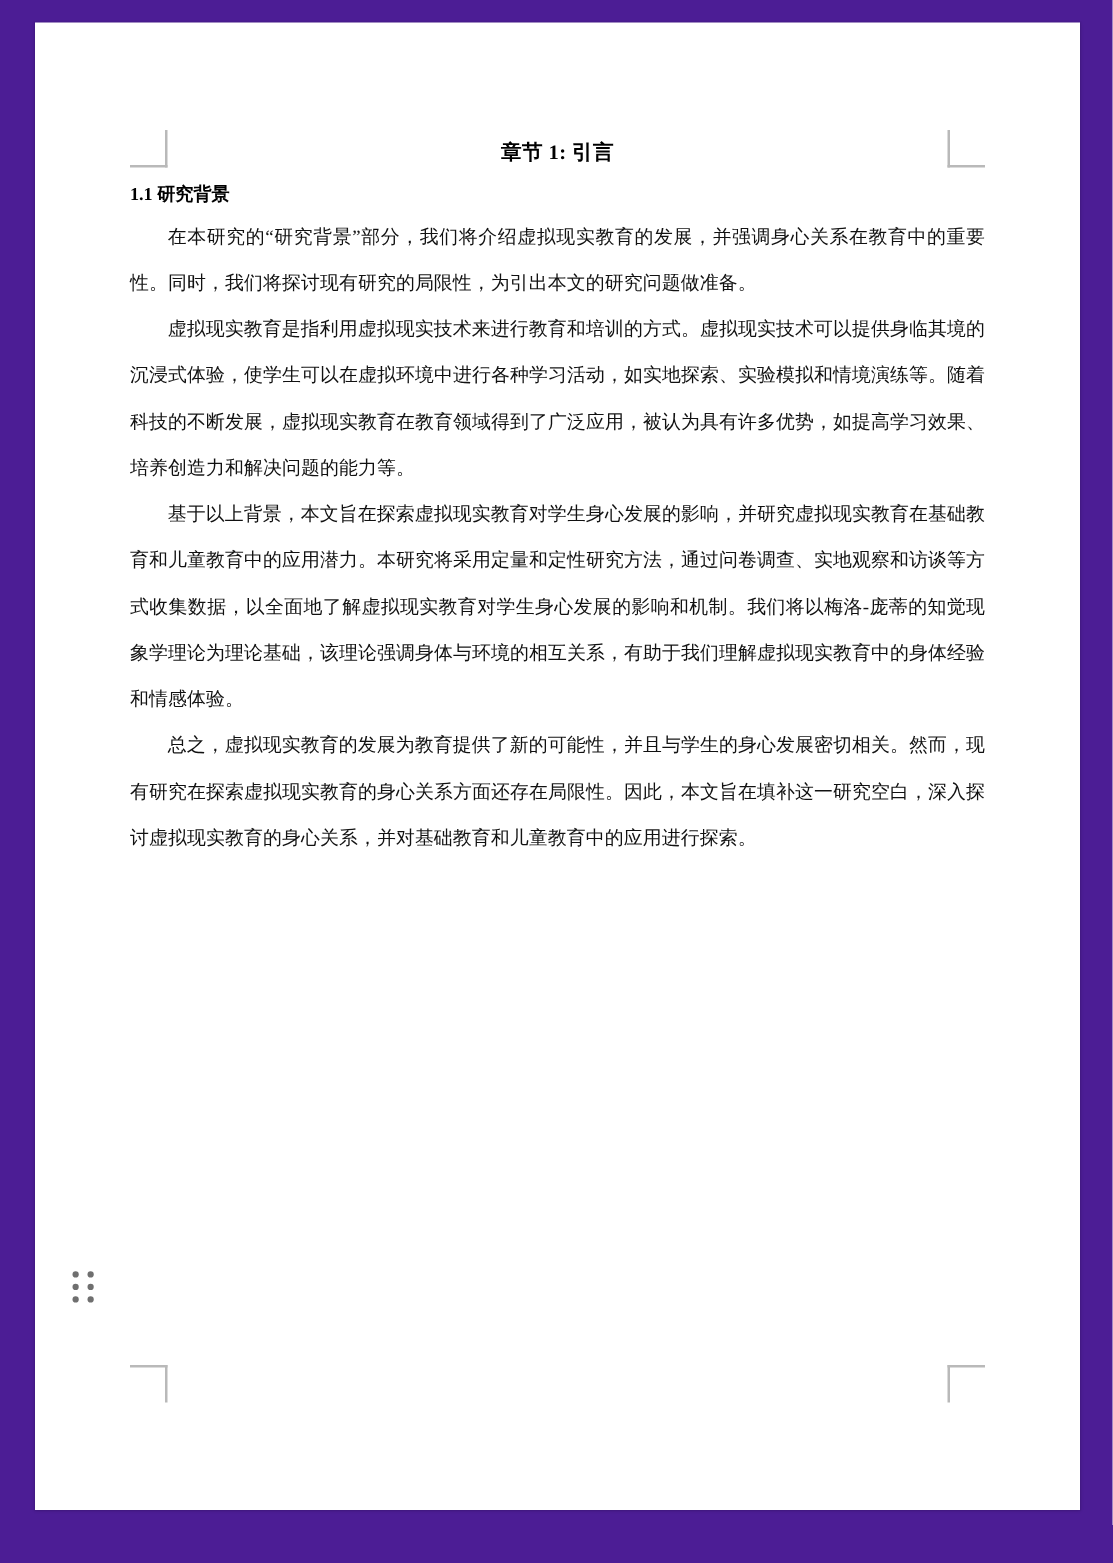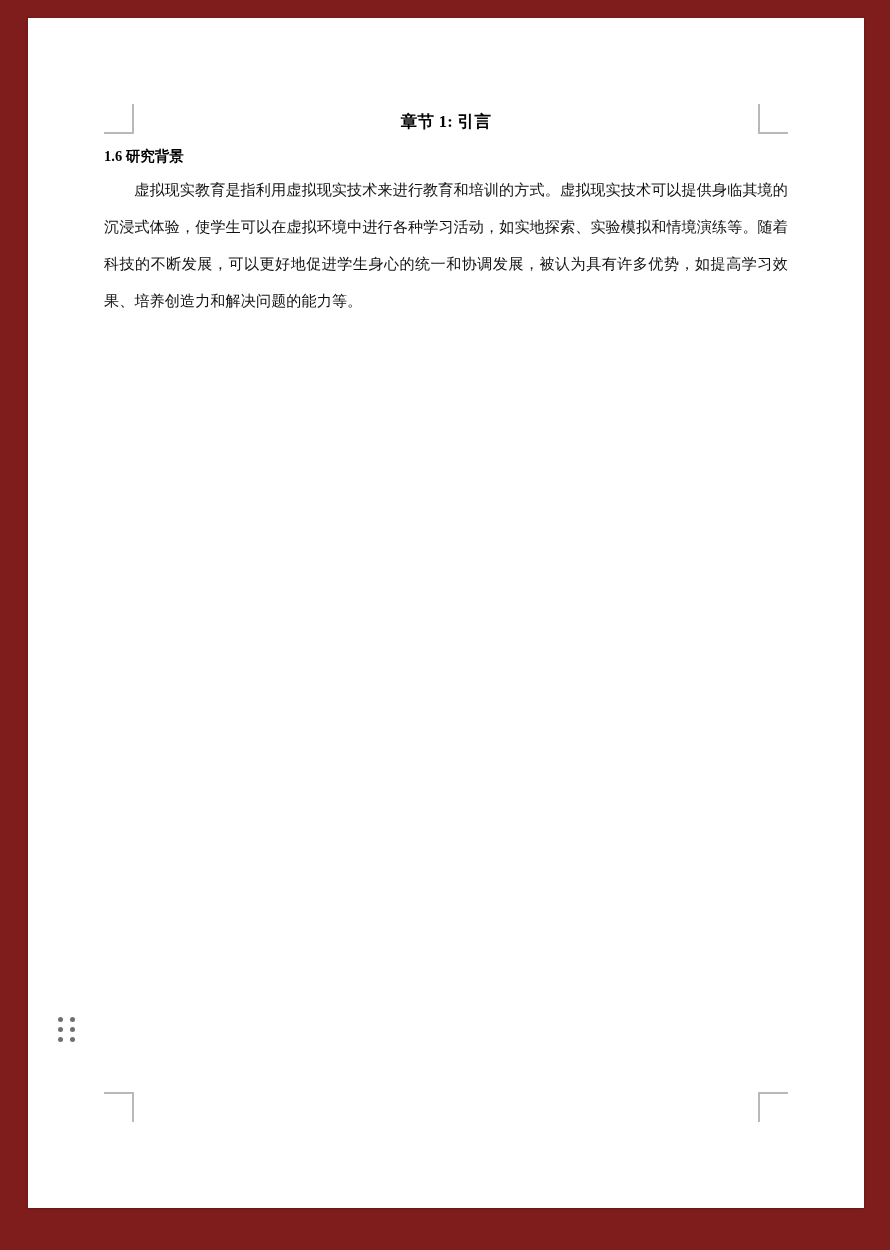--- a/index.html
+++ b/index.html
@@ -12,21 +12,21 @@
     background: #ededed;
     font-family: "Liberation Serif", "DejaVu Serif", serif;
     overflow: hidden;
     position: relative;
   }
 
   
   #doc-canvas {
     position: absolute;
     inset: 0;
-    background: #7f1d1d;
+    background: #4c1d95;
   }
 
   #page-sheet {
     position: absolute;
     left: 28px;
     top: 18px;
     width: 836px;
     height: 1190px;
     background: #ffffff;
     box-shadow: 0 1px 3px rgba(0,0,0,0.16), 0 0 0 1px rgba(0,0,0,0.045);
@@ -141,23 +141,26 @@
     </div>
     <div class="crop-mark crop-br">
       <i class="h"></i>
       <i class="v"></i>
     </div>
 
     <div id="text-body">
 
       <h1 id="chapter-title">章节 1: 引言</h1>
 
-      <h2 id="section-heading">1.6 研究背景</h2>
+      <h2 id="section-heading">1.1 研究背景</h2>
 
-      <p class="para">虚拟现实教育是指利用虚拟现实技术来进行教育和培训的方式。虚拟现实技术可以提供身临其境的沉浸式体验，使学生可以在虚拟环境中进行各种学习活动，如实地探索、实验模拟和情境演练等。随着科技的不断发展，可以更好地促进学生身心的统一和协调发展，被认为具有许多优势，如提高学习效果、培养创造力和解决问题的能力等。</p>
+      <p class="para">在本研究的“研究背景”部分，我们将介绍虚拟现实教育的发展，并强调身心关系在教育中的重要性。同时，我们将探讨现有研究的局限性，为引出本文的研究问题做准备。</p>
+      <p class="para">虚拟现实教育是指利用虚拟现实技术来进行教育和培训的方式。虚拟现实技术可以提供身临其境的沉浸式体验，使学生可以在虚拟环境中进行各种学习活动，如实地探索、实验模拟和情境演练等。随着科技的不断发展，虚拟现实教育在教育领域得到了广泛应用，被认为具有许多优势，如提高学习效果、培养创造力和解决问题的能力等。</p>
+      <p class="para">基于以上背景，本文旨在探索虚拟现实教育对学生身心发展的影响，并研究虚拟现实教育在基础教育和儿童教育中的应用潜力。本研究将采用定量和定性研究方法，通过问卷调查、实地观察和访谈等方式收集数据，以全面地了解虚拟现实教育对学生身心发展的影响和机制。我们将以梅洛-庞蒂的知觉现象学理论为理论基础，该理论强调身体与环境的相互关系，有助于我们理解虚拟现实教育中的身体经验和情感体验。</p>
+      <p class="para">总之，虚拟现实教育的发展为教育提供了新的可能性，并且与学生的身心发展密切相关。然而，现有研究在探索虚拟现实教育的身心关系方面还存在局限性。因此，本文旨在填补这一研究空白，深入探讨虚拟现实教育的身心关系，并对基础教育和儿童教育中的应用进行探索。</p>
 
     </div>
   </div>
 
   <div id="drag-grip">
     <span></span>
     <span></span>
     <span></span>
     <span></span>
     <span></span>

